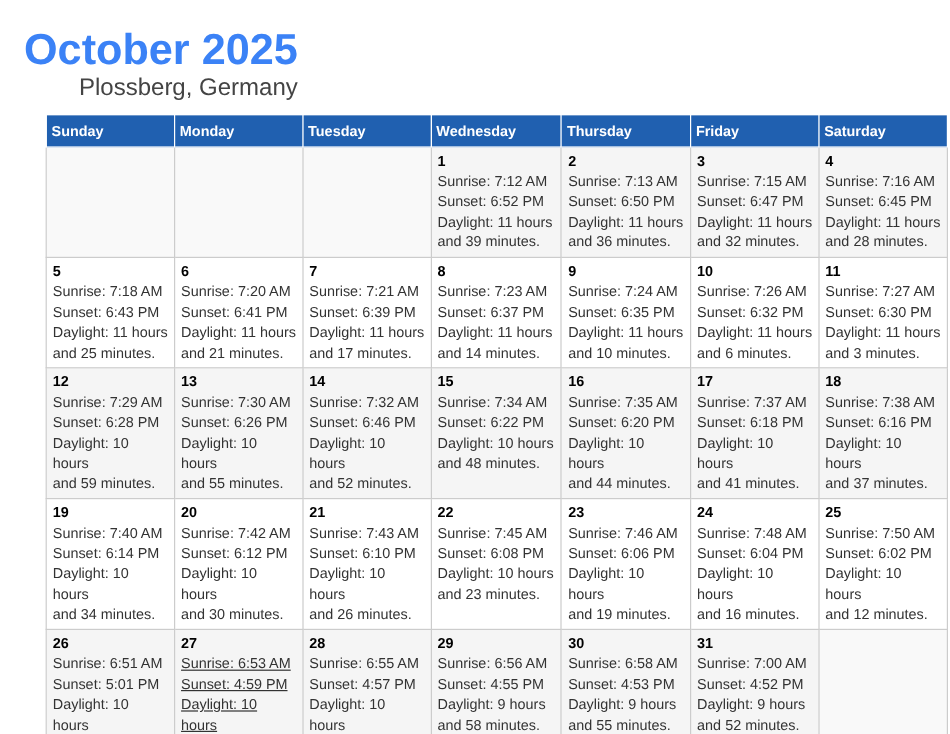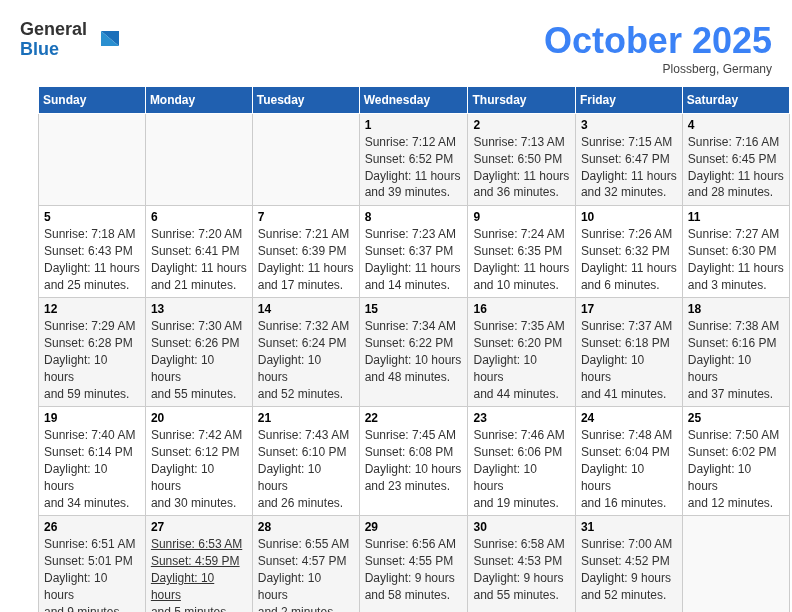--- a/index.html
+++ b/index.html
@@ -42,21 +42,21 @@
     }
     .title-block {
       text-align: right;
     }
     .month-title {
       font-size: 36px;
       font-weight: bold;
       color: #3b82f6;
     }
     .location {
-      font-size: 12px;
+      font-size: 20px;
       color: #444;
     }
     .calendar {
       width: 100%;
       border-collapse: collapse;
       font-size: 11px;
       margin-left: 18px;
     }
     .calendar thead th {
       background-color: #2060b0;
@@ -92,30 +92,20 @@
       line-height: 1.4;
     }
     td.empty {
       background: #f9f9f9 !important;
     }
   </style>
 </head>
 <body>
 
 <div class="header">
-  <div class="logo">
-    <div class="logo-text">
-      <span class="logo-general">General</span>
-      <span class="logo-blue">Blue</span>
-    </div>
-    <svg class="logo-icon" viewBox="0 0 28 28" xmlns="http://www.w3.org/2000/svg">
-      <polygon points="10,5 28,5 28,20" fill="#1a6fba"></polygon>
-      <polygon points="10,5 28,20 10,20" fill="#2a8fd0"></polygon>
-    </svg>
-  </div>
   <div class="title-block">
     <div class="month-title">October 2025</div>
     <div class="location">Plossberg, Germany</div>
   </div>
 </div>
 
 <table class="calendar">
   <thead>
     <tr id="header-row">
         <th>Sunday</th>
@@ -223,21 +213,21 @@
         <td>
           <span class="day-number">13</span>
           <div class="day-info" style="white-space: pre-line;">Sunrise: 7:30 AM
 Sunset: 6:26 PM
 Daylight: 10 hours
 and 55 minutes.</div>
         </td>
         <td>
           <span class="day-number">14</span>
           <div class="day-info" style="white-space: pre-line;">Sunrise: 7:32 AM
-Sunset: 6:24 PM
+Sunset: 6:46 PM
 Daylight: 10 hours
 and 52 minutes.</div>
         </td>
         <td>
           <span class="day-number">15</span>
           <div class="day-info" style="white-space: pre-line;">Sunrise: 7:34 AM
 Sunset: 6:22 PM
 Daylight: 10 hours
 and 48 minutes.</div>
         </td>

